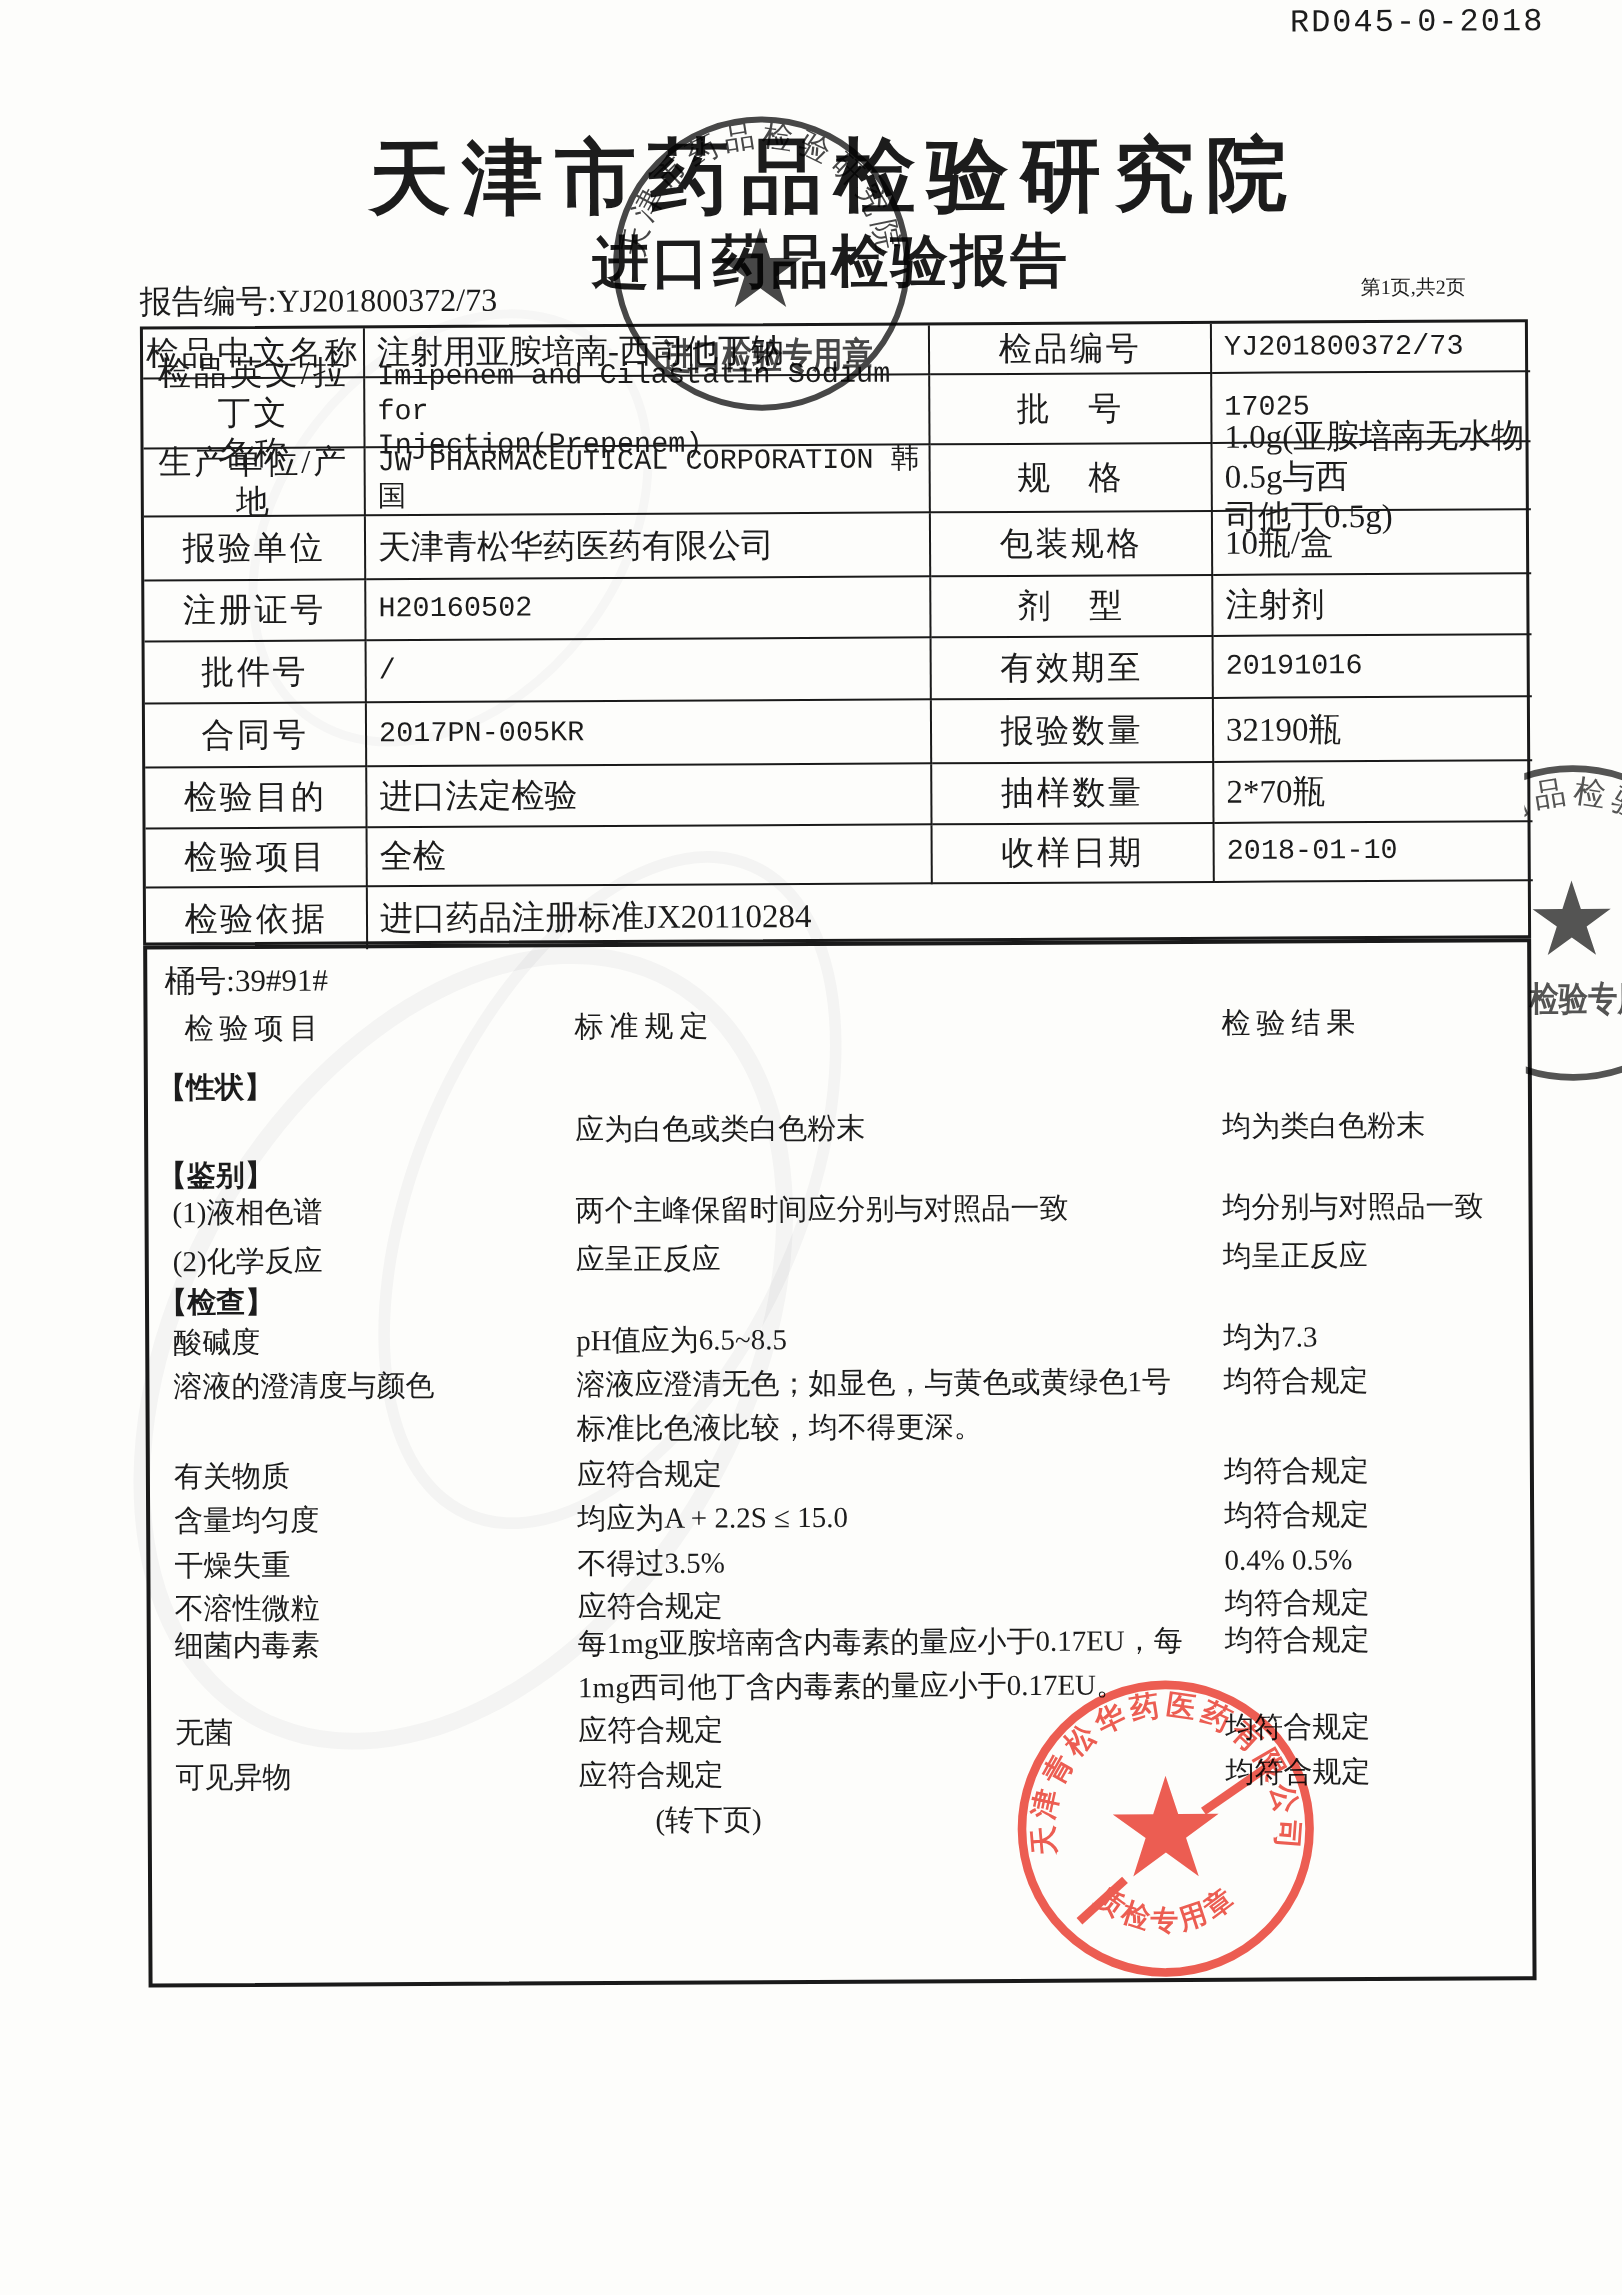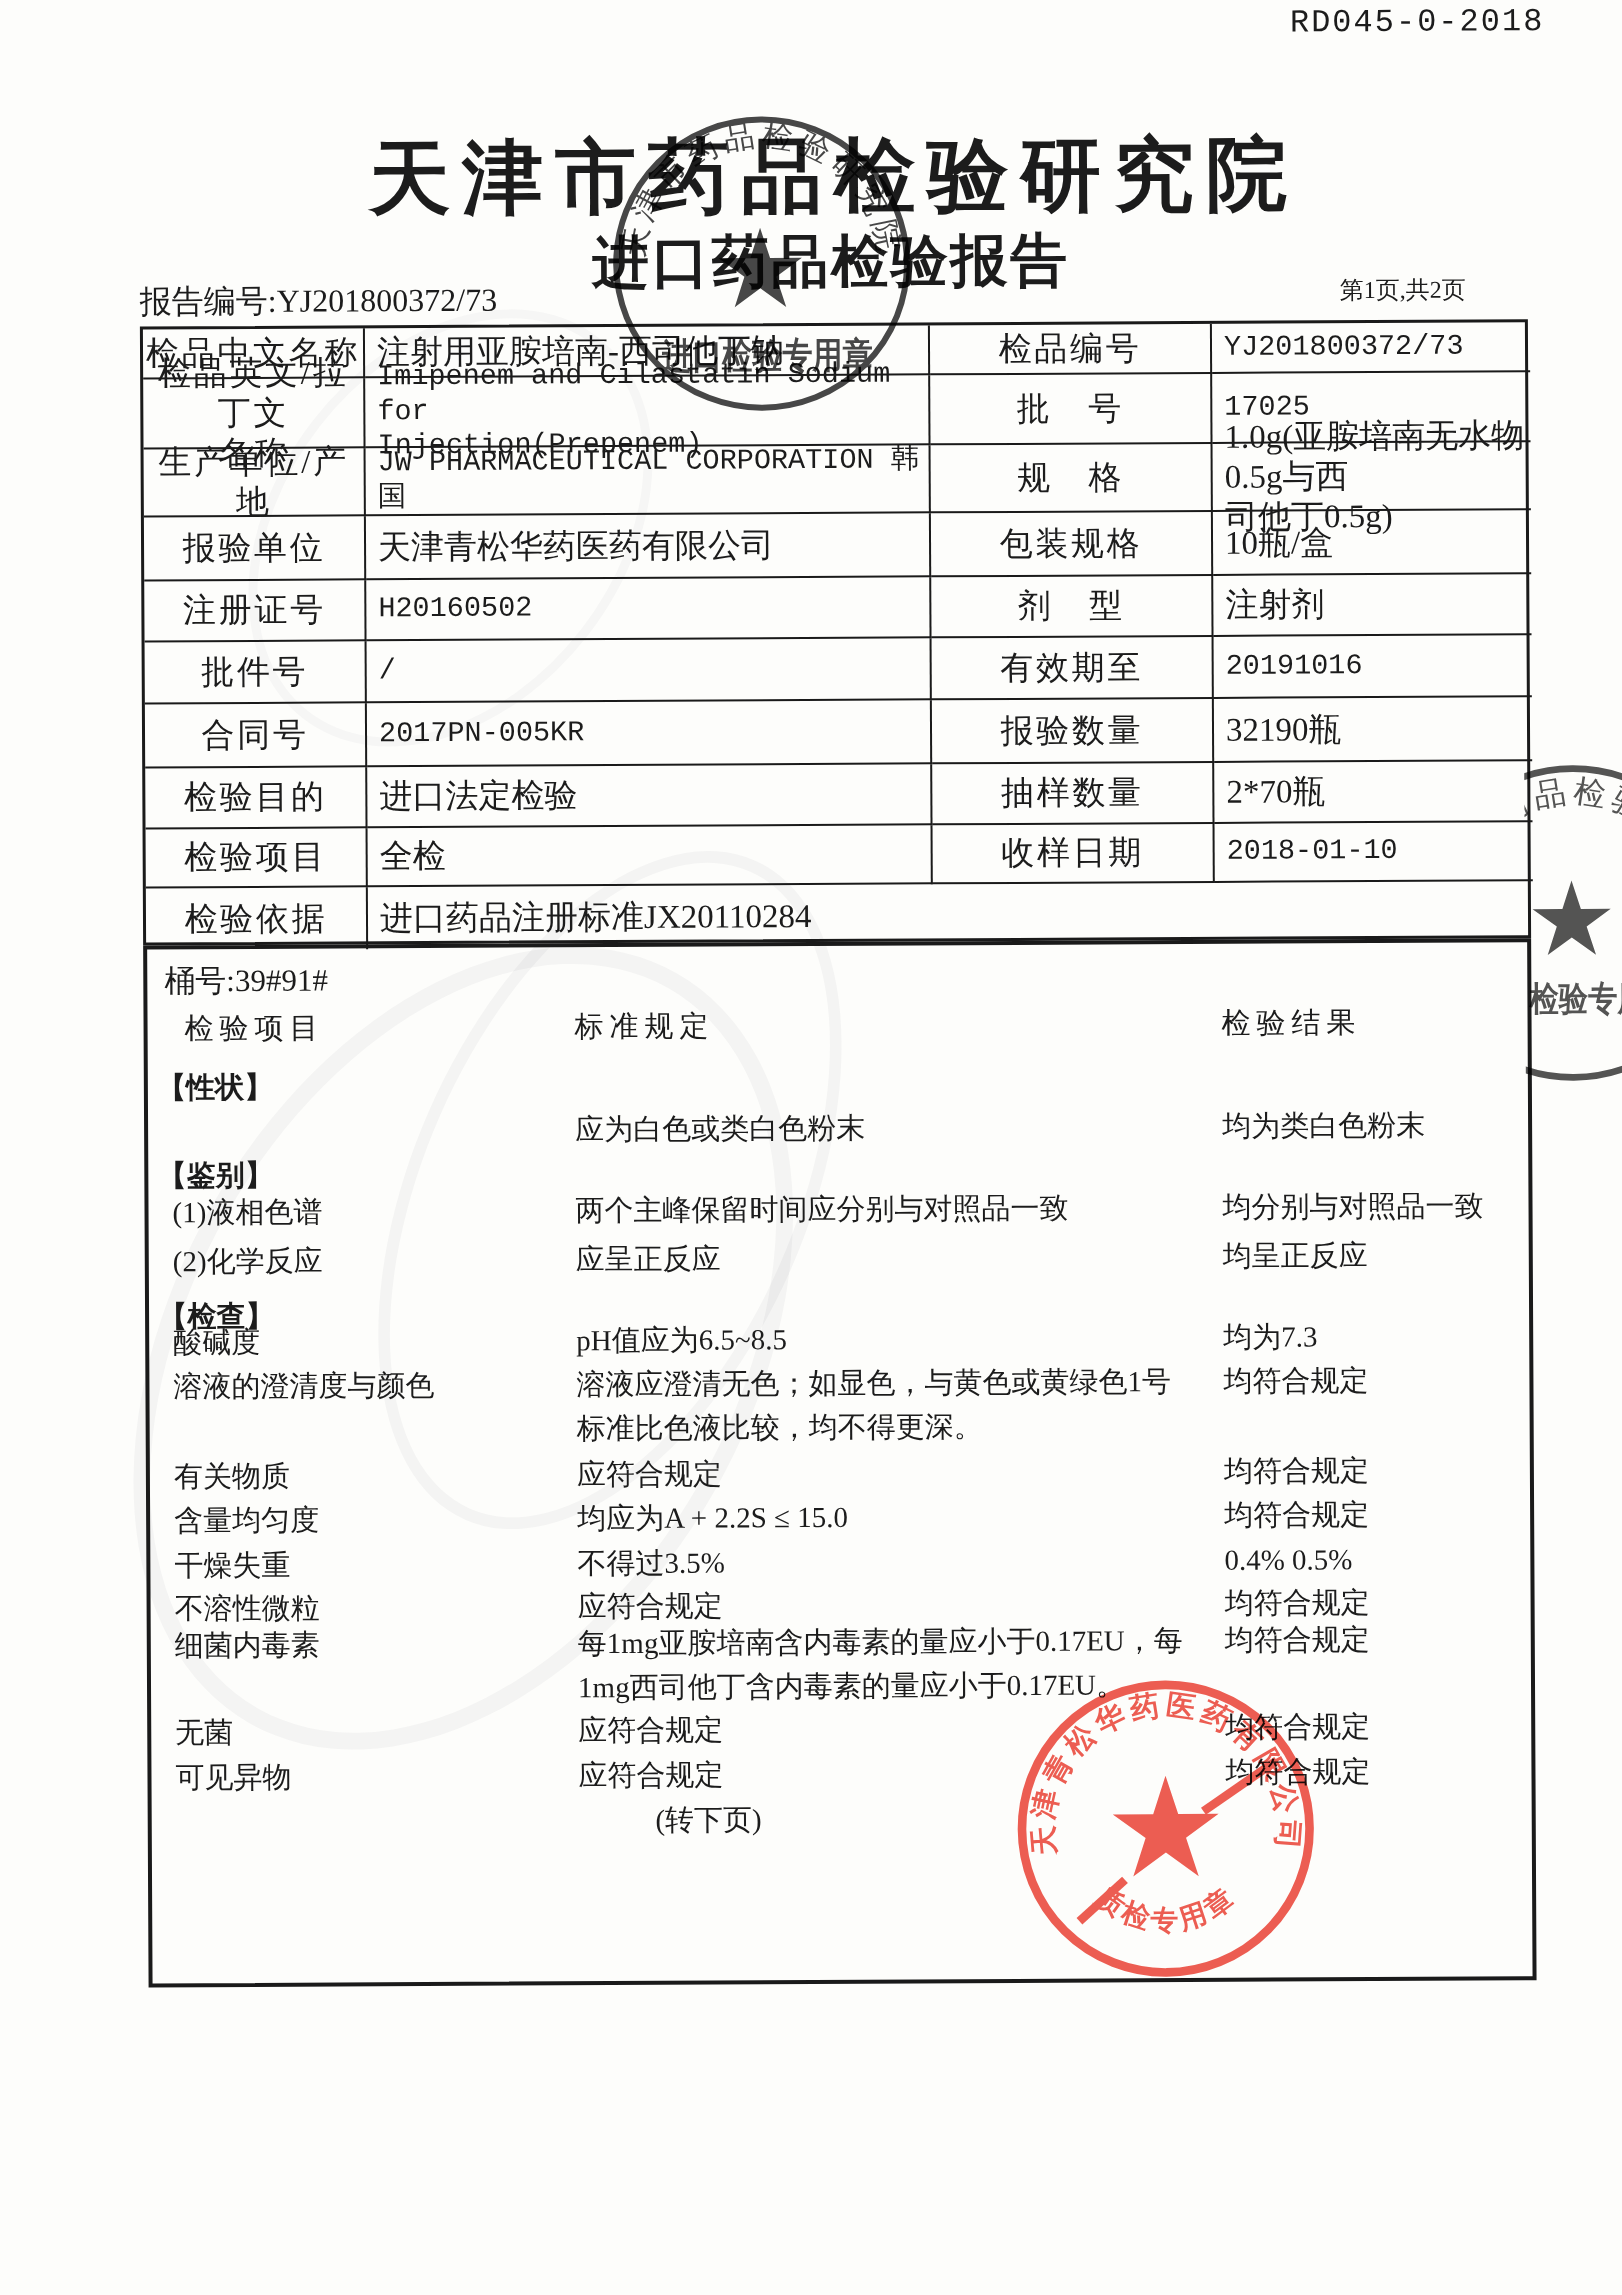--- a/index.html
+++ b/index.html
@@ -17,21 +17,21 @@
   }
   #sheet{position:absolute;left:0;top:0;width:1623px;height:2295px;
     transform:rotate(-0.3deg);transform-origin:50% 40%;}
   .abs{position:absolute;}
   .mono{font-family:"Liberation Mono","DejaVu Sans Mono",monospace;}
   
   #doc-code{right:74px;top:6.6px;font-size:32px;letter-spacing:2px;font-family:"Liberation Mono","DejaVu Sans Mono",monospace;}
   #main-title{left:53px;right:0;top:123px;text-align:center;font-size:81px;font-weight:bold;letter-spacing:12px;white-space:nowrap;}
   #sub-title{left:46px;right:0;top:224px;text-align:center;font-size:57px;font-weight:bold;letter-spacing:2.7px;white-space:nowrap;}
   #report-no{left:143px;top:277px;font-size:32px;}
-  #page-no{right:154px;top:277px;font-size:24px;}
+  #page-no{right:154px;top:277px;font-size:20px;}
   
   #info-table{left:143px;top:323px;width:1388px;height:619px;
     display:grid;grid-template-columns:222px 565px 282px 318px;
     grid-template-rows:50px 70px 68px 64px 61px 62px 64px 61px 59px 62px;
     border:3.3px solid var(--line);box-sizing:border-box;}
   .cell{border-right:2.7px solid var(--line);border-bottom:2.7px solid var(--line);
     box-sizing:border-box;display:flex;align-items:center;font-size:33px;
     white-space:pre-line;line-height:1.22;overflow:visible;}
   .cell.lab{justify-content:center;text-align:center;letter-spacing:2.7px;}
   .cell.val{padding-left:12px;justify-content:flex-start;}
@@ -134,21 +134,21 @@
   <div class="t-abs t-section" style="top: 117px;">【性状】</div>
       <div class="t-abs t-std" style="top: 161px;">应为白色或类白色粉末</div>
       <div class="t-abs t-res" style="top: 161px;">均为类白色粉末</div>
       <div class="t-abs t-section" style="top: 205px;">【鉴别】</div>
       <div class="t-abs t-item" style="top: 242px;">(1)液相色谱</div>
       <div class="t-abs t-std" style="top: 242px;">两个主峰保留时间应分别与对照品一致</div>
       <div class="t-abs t-res" style="top: 242px;">均分别与对照品一致</div>
       <div class="t-abs t-item" style="top: 291px;">(2)化学反应</div>
       <div class="t-abs t-std" style="top: 291px;">应呈正反应</div>
       <div class="t-abs t-res" style="top: 291px;">均呈正反应</div>
-      <div class="t-abs t-section" style="top: 346px;">【检查】</div>
+      <div class="t-abs t-section" style="top: 332px;">【检查】</div>
       <div class="t-abs t-item" style="top: 372px;">酸碱度</div>
       <div class="t-abs t-std" style="top: 372px;">pH值应为6.5~8.5</div>
       <div class="t-abs t-res" style="top: 372px;">均为7.3</div>
       <div class="t-abs t-item" style="top: 416px;">溶液的澄清度与颜色</div>
       <div class="t-abs t-std" style="top: 416px;">溶液应澄清无色；如显色，与黄色或黄绿色1号
 标准比色液比较，均不得更深。</div>
       <div class="t-abs t-res" style="top: 416px;">均符合规定</div>
       <div class="t-abs t-item" style="top: 506px;">有关物质</div>
       <div class="t-abs t-std" style="top: 506px;">应符合规定</div>
       <div class="t-abs t-res" style="top: 506px;">均符合规定</div>

